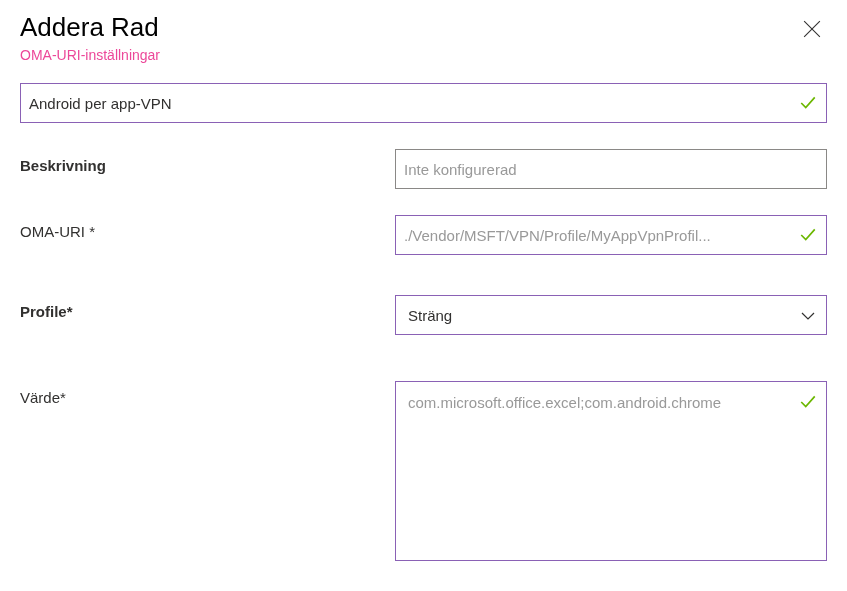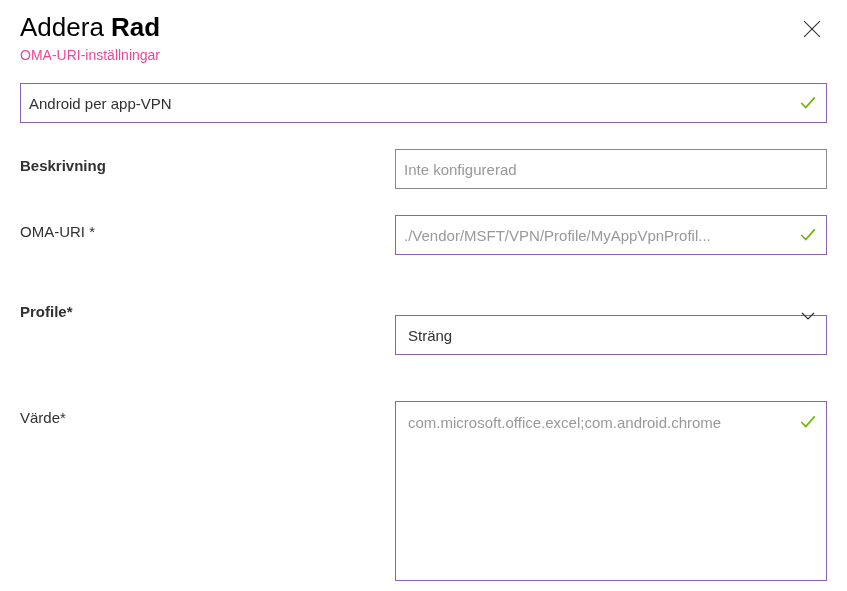--- a/index.html
+++ b/index.html
@@ -19,21 +19,21 @@
       justify-content: space-between;
       align-items: flex-start;
       margin-bottom: 2px;
     }
     .title {
       font-size: 26px;
       font-weight: 400;
       color: #000;
     }
     .title .bold {
-      font-weight: 700;
+      font-weight: 400;
     }
     .close-btn {
       background: none;
       border: none;
       cursor: pointer;
       padding: 4px;
       margin-top: 4px;
       margin-right: 2px;
     }
     .close-btn svg {
@@ -93,21 +93,20 @@
       border: 1px solid #8a61b5;
       padding: 0 36px 0 12px;
       font-size: 15px;
       font-family: inherit;
       color: #323130;
       background: #fff;
       display: flex;
       align-items: center;
       cursor: pointer;
       position: relative;
-      margin-top: 20px;
     }
     .textarea-field {
       width: 100%;
       height: 180px;
       border: 1px solid #8a61b5;
       padding: 10px 36px 22px 12px;
       font-size: 15px;
       font-family: inherit;
       color: #999;
       background: #fff;

